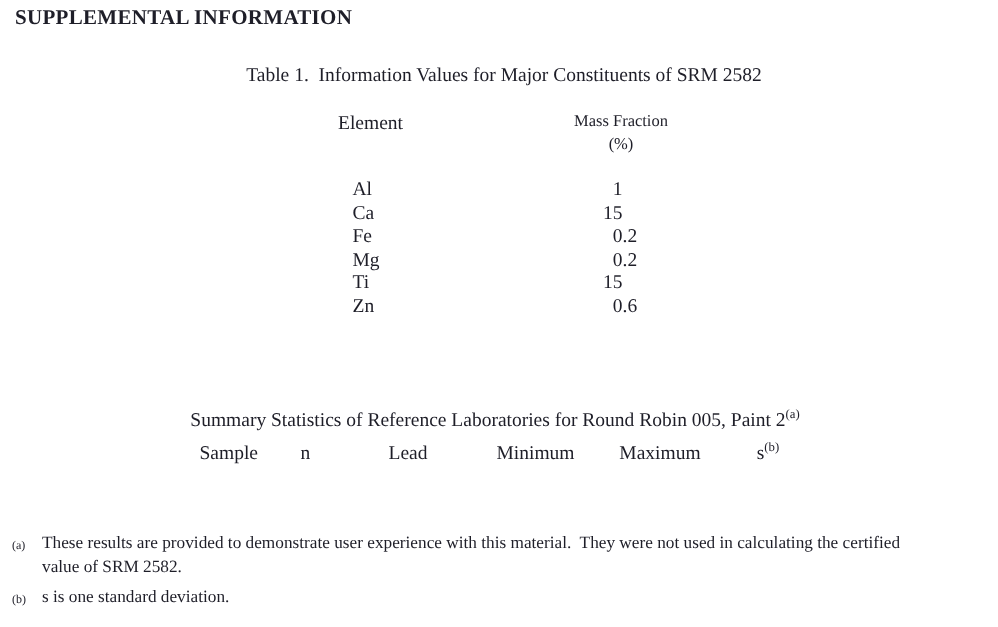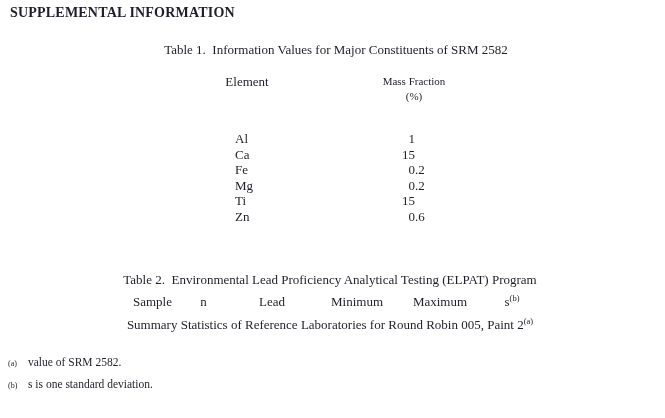--- a/index.html
+++ b/index.html
@@ -49,21 +49,21 @@
     left: 344px;
     top: 74px;
     width: 140px;
     text-align: center;
     font-size: 11px;
     line-height: 15px;
   }
   .t1-rows {
     position: absolute;
     left: 235px;
-    top: 131px;
+    top: 118px;
     width: 220px;
     font-size: 13px;
     line-height: 15.6px;
   }
   .t1-row { display: flex; }
   .t1-el   { width: 100px; white-space: pre; }
   .t1-int  { width: 80px; text-align: right; white-space: pre; }
   .t1-frac { white-space: pre; }
   .t2-caption {
     position: absolute;
@@ -158,39 +158,39 @@
         <span class="t1-frac"></span>
       </div>
       <div class="t1-row">
         <span class="t1-el">Zn</span>
         <span class="t1-int">0</span>
         <span class="t1-frac">.6</span>
       </div>
     </div>
 
   <div class="t2-caption">
-    <div>Table 2.  Environmental Lead Proficiency Analytical Testing (ELPAT) Program</div>
     <div><span>Summary Statistics of Reference Laboratories for Round Robin 005, Paint 2</span><sup class="sup">(a)</sup></div>
   </div>
 
   <div class="t2">
     <div class="t2-row t2-head" id="t2-head">
         <span class="t2-cell" style="width: 55px;">Sample</span>
         <span class="t2-cell" style="width: 47px;">n</span>
         <span class="t2-cell" style="width: 90px;">Lead</span>
         <span class="t2-cell" style="width: 80px;">Minimum</span>
         <span class="t2-cell" style="width: 86px;">Maximum</span>
         <span class="t2-cell" style="width: 58px;">s<sup class="sup">(b)</sup></span>
       </div>
   </div>
 
   <div class="footnotes" id="footnotes">
       <div class="footnote">
         <span class="fn-marker">(a)</span>
         <div class="fn-text">
+          <div class="fn-line">These results are provided to demonstrate user experience with this material.  They were not used in calculating the certified</div>
           <div class="fn-line">value of SRM 2582.</div>
         </div>
       </div>
       <div class="footnote">
         <span class="fn-marker">(b)</span>
         <div class="fn-text">
           <div class="fn-line">s is one standard deviation.</div>
         </div>
       </div>
     </div>

